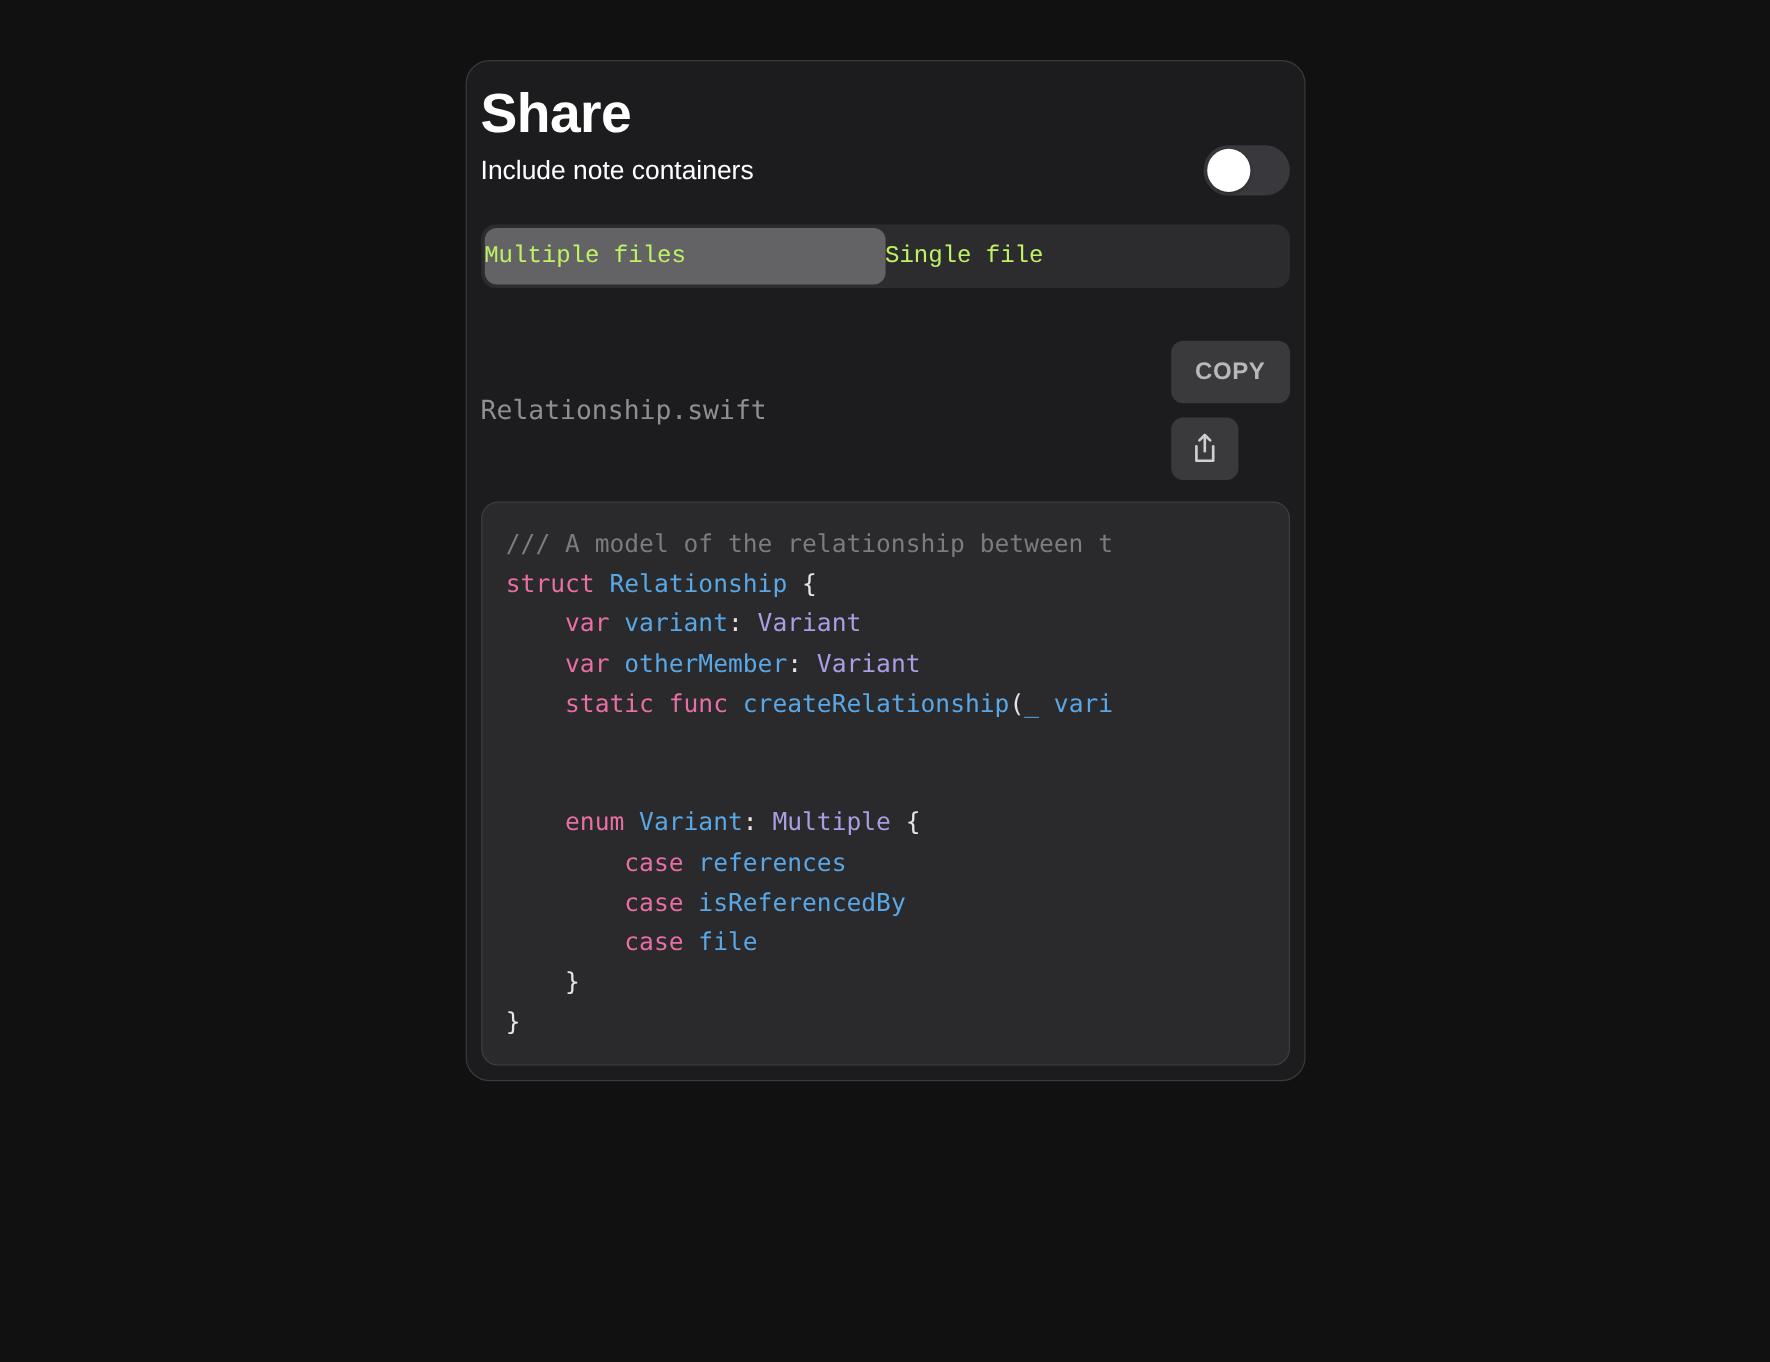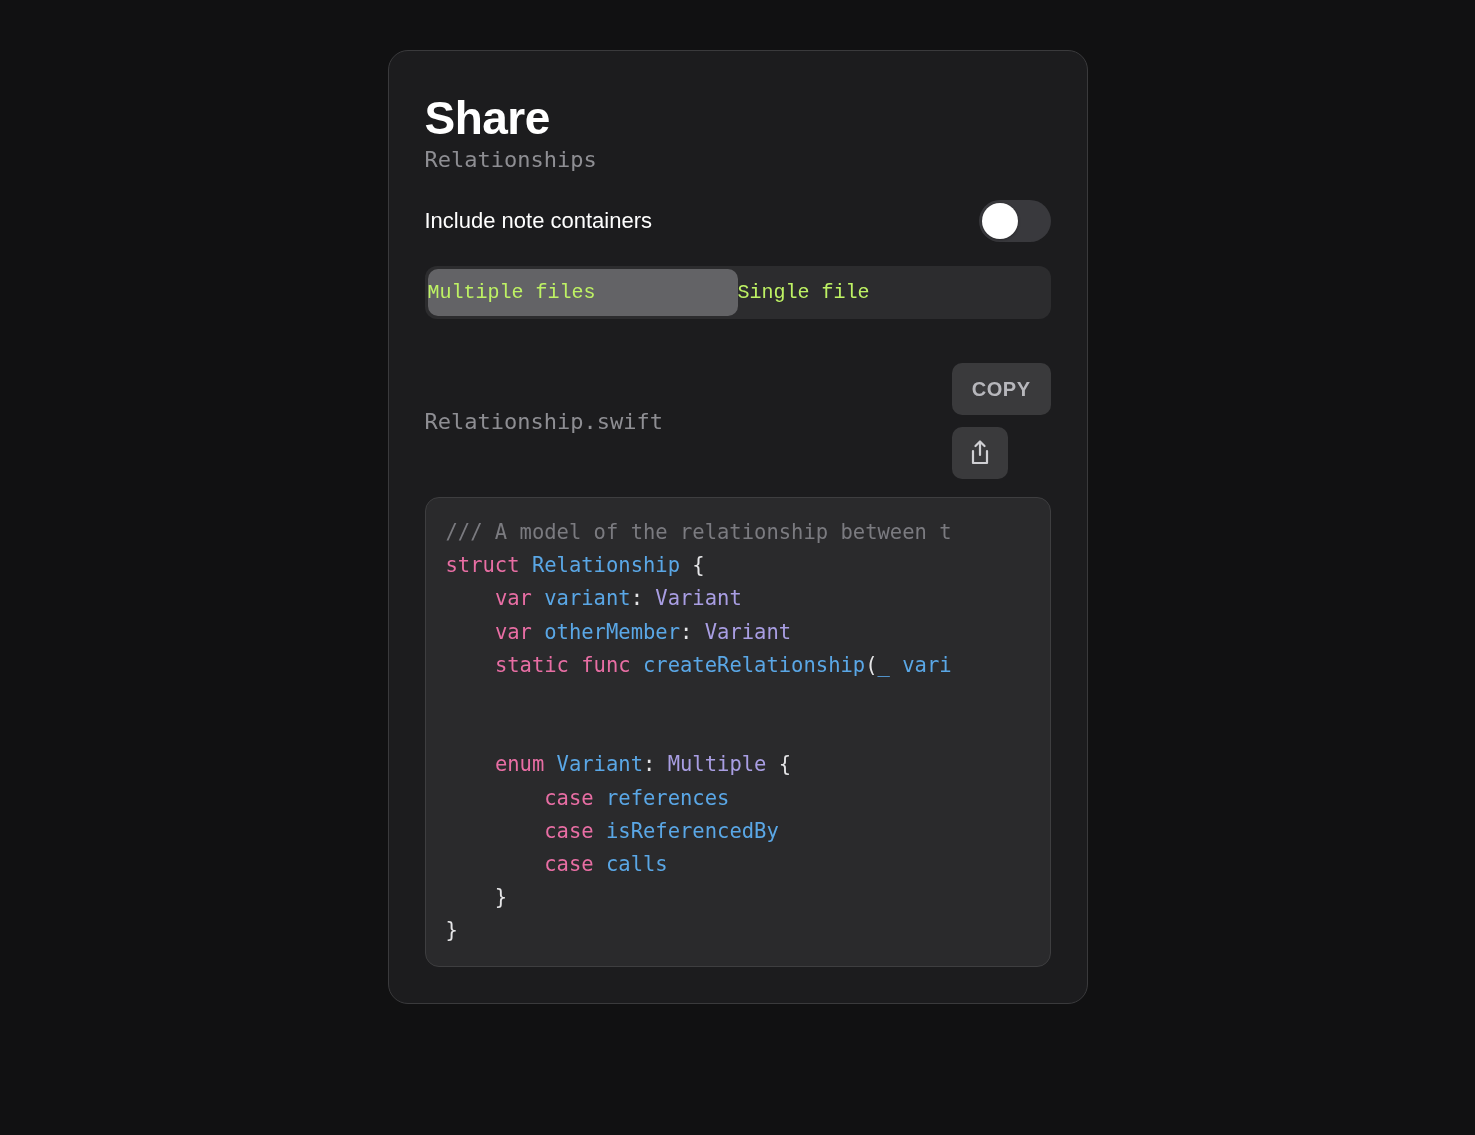--- a/index.html
+++ b/index.html
@@ -15,21 +15,21 @@
       display: flex;
       align-items: flex-start;
       justify-content: center;
       padding-top: 50px;
     }
     .dialog {
       width: 700px;
       background: #1c1c1e;
       border: 1px solid #3a3a3c;
       border-radius: 20px;
-      padding: 36px;
+      padding: 12px;
     }
     .title {
       font-size: 46px;
       font-weight: 700;
       color: #ffffff;
       letter-spacing: -0.5px;
       margin-top: 4px;
     }
     .subtitle {
       font-family: ui-monospace, SFMono-Regular, Menlo, Monaco, Consolas, monospace;
@@ -139,21 +139,20 @@
     .tok-type { color: #a99ee3; }
     .tok-ident { color: #5aa7e6; }
     .tok-plain { color: #e5e5e7; }
     .tok-param { color: #5aa7e6; }
   </style>
 </head>
 <body>
 
 <div class="dialog">
   <div class="title">Share</div>
-  <div class="subtitle">Relationships</div>
 
   <div class="row">
     <div class="row-label">Include note containers</div>
     <div class="toggle">
       <div class="toggle-knob"></div>
     </div>
   </div>
 
   <div class="segmented">
     <div class="segment active">Multiple files</div>
@@ -177,16 +176,16 @@
   <div class="code-block" id="code-block"><span class="tok-comment">/// A model of the relationship between t</span>
 <span class="tok-keyword">struct</span><span class="tok-plain"> </span><span class="tok-ident">Relationship</span><span class="tok-plain"> {</span>
 <span class="tok-plain">    </span><span class="tok-keyword">var</span><span class="tok-plain"> </span><span class="tok-ident">variant</span><span class="tok-plain">: </span><span class="tok-type">Variant</span>
 <span class="tok-plain">    </span><span class="tok-keyword">var</span><span class="tok-plain"> </span><span class="tok-ident">otherMember</span><span class="tok-plain">: </span><span class="tok-type">Variant</span>
 <span class="tok-plain">    </span><span class="tok-keyword">static</span><span class="tok-plain"> </span><span class="tok-keyword">func</span><span class="tok-plain"> </span><span class="tok-ident">createRelationship</span><span class="tok-plain">(</span><span class="tok-param">_</span><span class="tok-plain"> </span><span class="tok-param">vari</span>
 
 
 <span class="tok-plain">    </span><span class="tok-keyword">enum</span><span class="tok-plain"> </span><span class="tok-ident">Variant</span><span class="tok-plain">: </span><span class="tok-type">Multiple</span><span class="tok-plain"> {</span>
 <span class="tok-plain">        </span><span class="tok-keyword">case</span><span class="tok-plain"> </span><span class="tok-ident">references</span>
 <span class="tok-plain">        </span><span class="tok-keyword">case</span><span class="tok-plain"> </span><span class="tok-ident">isReferencedBy</span>
-<span class="tok-plain">        </span><span class="tok-keyword">case</span><span class="tok-plain"> </span><span class="tok-ident">calls</span>
+<span class="tok-plain">        </span><span class="tok-keyword">case</span><span class="tok-plain"> </span><span class="tok-ident">file</span>
 <span class="tok-plain">    }</span>
 <span class="tok-plain">}</span></div>
 </div>
 
 </body></html>

